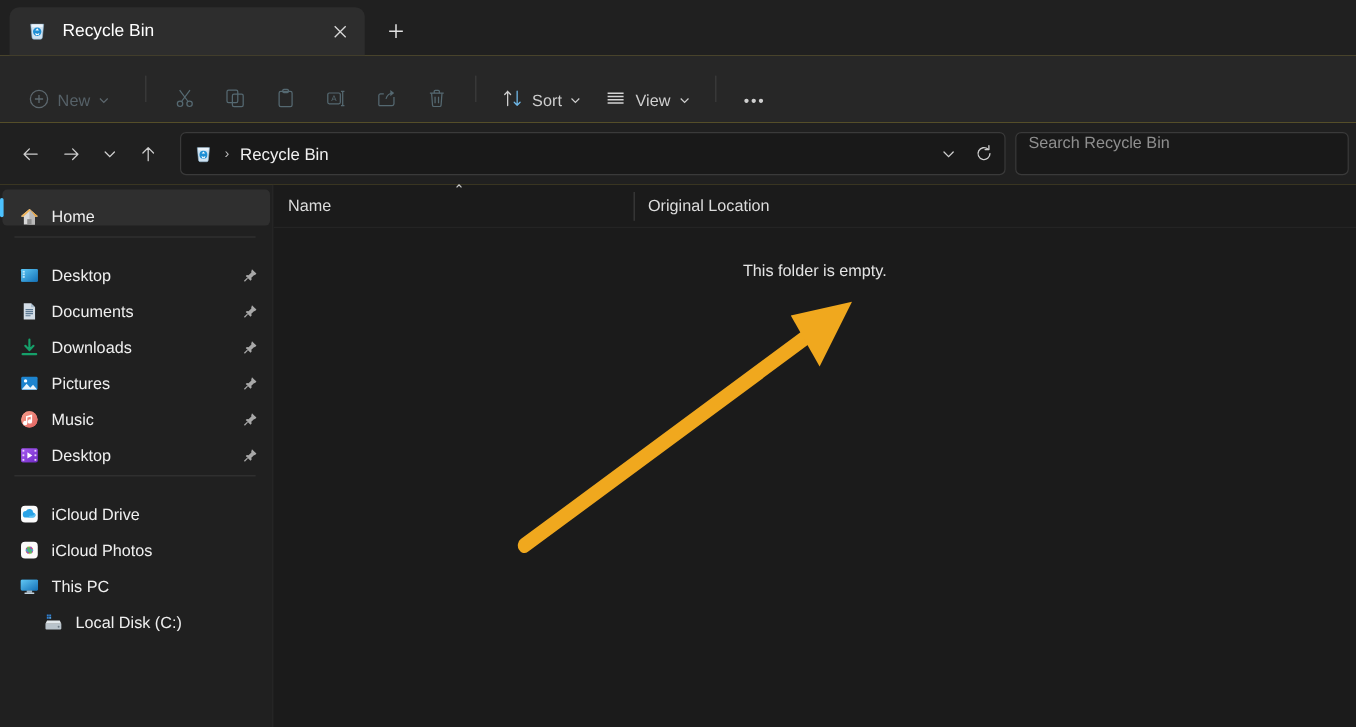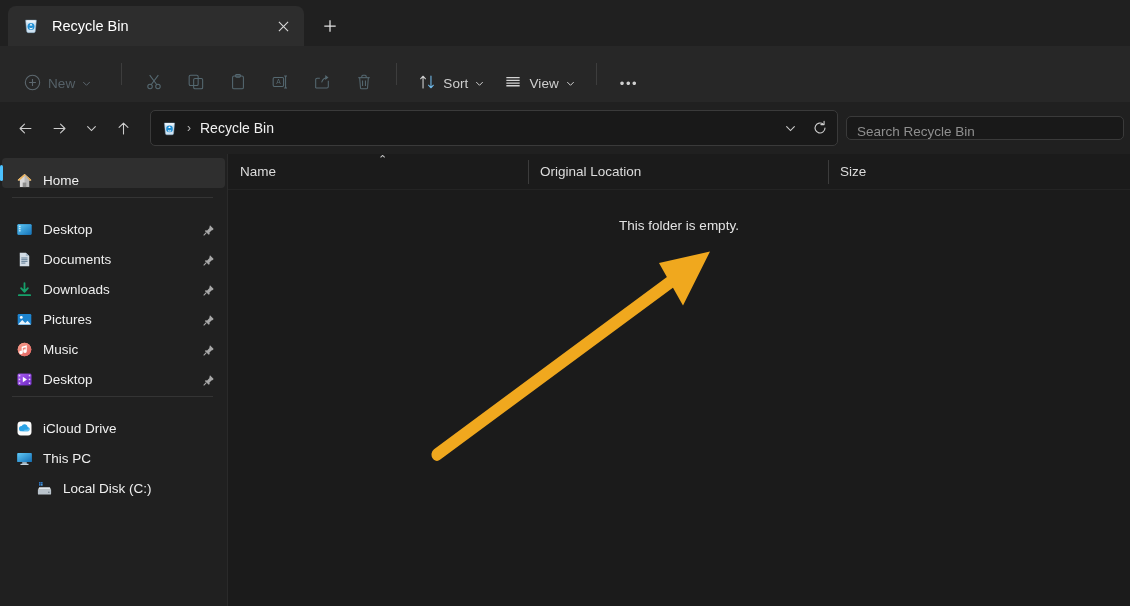--- a/index.html
+++ b/index.html
@@ -150,27 +150,27 @@
     width: 30px; height: 30px;
     display: flex; align-items: center; justify-content: center;
     color: #cfcfcf;
     border-radius: 4px;
     flex: 0 0 30px;
   }
 
   .searchbox {
     width: 278px;
     flex: 0 0 278px;
-    height: 24px;
+    height: 36px;
     margin-left: 8px;
     background: #191919;
     border: 1px solid #3a3a3a;
     border-radius: 5px;
     display: flex;
-    align-items: flex-end;
+    align-items: flex-start;
     padding: 0 10px;
   }
   .search-ph {
     font-size: 13.5px;
     color: #8f8f8f;
     white-space: nowrap;
   }
 
   
   .body {
@@ -619,20 +619,36 @@
         <span class="nav-ico">
           <svg viewBox="0 0 18 18" width="17" height="17">
             <rect x="1.6" y="1.6" width="14.8" height="14.8" rx="3.6" fill="#fbfbfb"></rect>
             <path d="M6.1 12h6a2.3 2.3 0 0 0 .3-4.57 3.4 3.4 0 0 0-6.4-1.2 2.65 2.65 0 0 0 .1 5.77z" fill="#2aa3e6"></path>
             <path d="M6.1 12h6a2.3 2.3 0 0 0 1.85-3.72 4 4 0 0 1-4.5 1.9A3.1 3.1 0 0 1 6.1 12z" fill="#5ec0f2"></path>
           </svg>
         </span>
         <span class="nav-label">iCloud Drive</span>
       </div>
 
+      <div class="nav-item">
+        <span class="nav-ico">
+          <svg viewBox="0 0 18 18" width="17" height="17">
+            <rect x="1.6" y="1.6" width="14.8" height="14.8" rx="3.6" fill="#fbfbfb"></rect>
+            <g transform="translate(9 9)">
+              <ellipse rx="1.55" ry="3.5" fill="#f5c23c"></ellipse>
+              <ellipse rx="1.55" ry="3.5" fill="#ef6b3d" transform="rotate(60)"></ellipse>
+              <ellipse rx="1.55" ry="3.5" fill="#e0437f" transform="rotate(120)"></ellipse>
+              <ellipse rx="1.55" ry="3.5" fill="#8f46c4" transform="rotate(30)" opacity=".82"></ellipse>
+              <ellipse rx="1.55" ry="3.5" fill="#3f9fe0" transform="rotate(90)" opacity=".82"></ellipse>
+              <ellipse rx="1.55" ry="3.5" fill="#4fbf62" transform="rotate(150)" opacity=".82"></ellipse>
+            </g>
+          </svg>
+        </span>
+        <span class="nav-label">iCloud Photos</span>
+      </div>
 
       <div class="nav-item">
         <span class="nav-ico">
           <svg viewBox="0 0 18 18" width="17" height="17">
             <rect x="1.4" y="3.2" width="15.2" height="9.6" rx="1" fill="#1f86cd"></rect>
             <rect x="1.4" y="3.2" width="15.2" height="9.6" rx="1" fill="url(#pgrad)"></rect>
             <defs>
                 <linearGradient id="pgrad" x1="0" y1="0" x2="1" y2="1">
               <stop offset="0" stop-color="#61c8f5"></stop>
                   <stop offset="1" stop-color="#1470b6"></stop>
@@ -665,23 +681,20 @@
     <div class="content">
 
       <div class="colhead">
         <div class="col" style="width:300px;">
           <span class="sort-caret" style="left:150px;">⌃</span>
           <span>Name</span>
         </div>
         <div class="col" style="width:300px;">
           <span>Original Location</span>
         </div>
-        <div class="col" style="width:105px;">
-          <span>Size</span>
-        </div>
       </div>
 
       <div class="empty-msg">This folder is empty.</div>
 
       <svg class="annot" viewBox="0 0 902 394" preserveAspectRatio="none">
         <g>
           <path d="M209 262 L448 108" stroke="#F0A81E" stroke-width="11" stroke-linecap="round" fill="none"></path>
           <path d="M482 85 L431 95 L455 132 Z" fill="#F0A81E"></path>
         </g>
       </svg>

